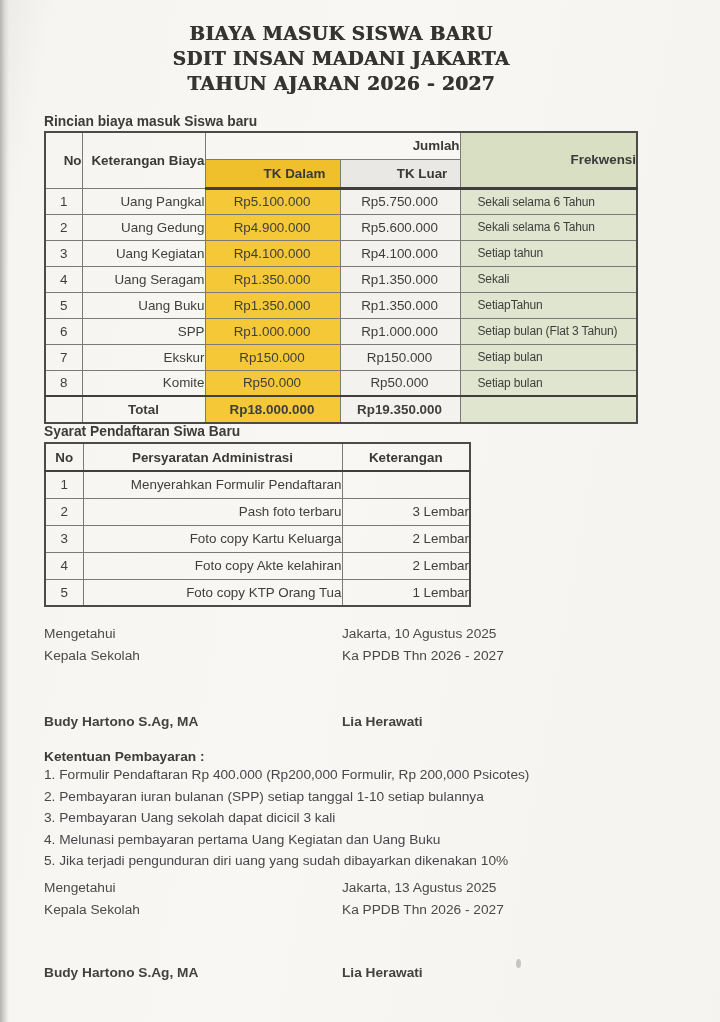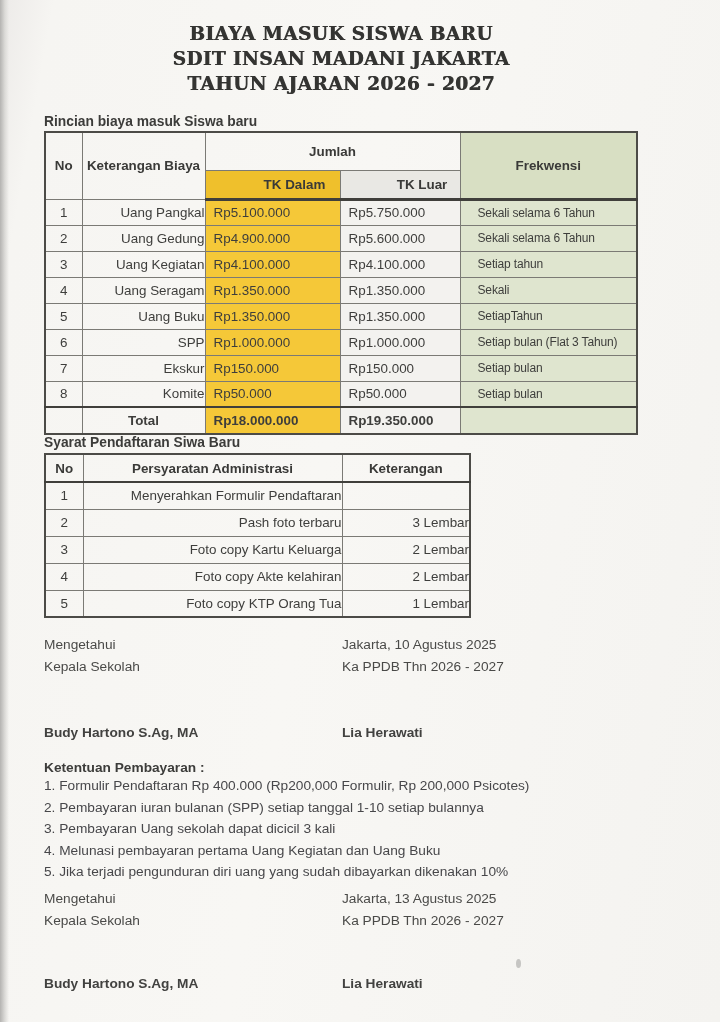--- a/index.html
+++ b/index.html
@@ -24,34 +24,34 @@
   .sec1 { margin-top:18px; }
   .sec2 { }
 
   table { border-collapse:collapse; table-layout:fixed; margin-top:2px;
     font-size:13.4px; color:#3e3e3c; }
   .fee-table { width:592px; border:2.2px solid #4c4b47; }
   .req-table { width:425px; border:2.2px solid #4c4b47; margin-top:3px; }
   th, td { border:1.5px solid #7b7a75; overflow:hidden; white-space:nowrap; }
   th { font-weight:bold; color:#3a3a38; }
 
-  .fee-table .hrow1 th { height:38px; }
+  .fee-table .hrow1 th { height:27px;text-align:right; }
   .fee-table .hrow2 th { height:29px;padding-left:44px; }
   .fee-table .hsep th { border-bottom:3px solid #403f3b; }
   .fee-table td { height:26px; }
   td.c, th.c { text-align:center; }
   td.l { text-align:right; padding-left:6px; }
   .yellow-h { background:#efc02c; }
   .yellow  { background:#f5c838; }
   .gray-h  { background:#e9e8e4; }
   .near-white { background:#f3f2ef; }
   .green-h { background:#d8dfc3; }
   .green   { background:#dfe5cf; padding-left:17px; text-align:left; font-size:12px; letter-spacing:-.15px; }
   .amt { padding:0 9px 0 8px; }
-  .amt .wrap { display:flex; justify-content:flex-start; align-items:center; }
+  .amt .wrap { display:flex; justify-content:center; align-items:center; }
   .total-row td { border-top:2.6px solid #403f3b; height:27px; font-weight:bold; }
 
   .req-table th { height:28px; border-bottom:2.6px solid #403f3b; }
   .req-table td { height:27px; }
 
   .sig { display:flex; font-size:13.7px; line-height:22px; color:#4a4a48; }
   .sig .left { width:298px; }
   .sig .right { flex:1; }
   .sig1 { margin-top:16px; }
   .names { display:flex; font-weight:bold; color:#424240; font-size:13.7px; }

